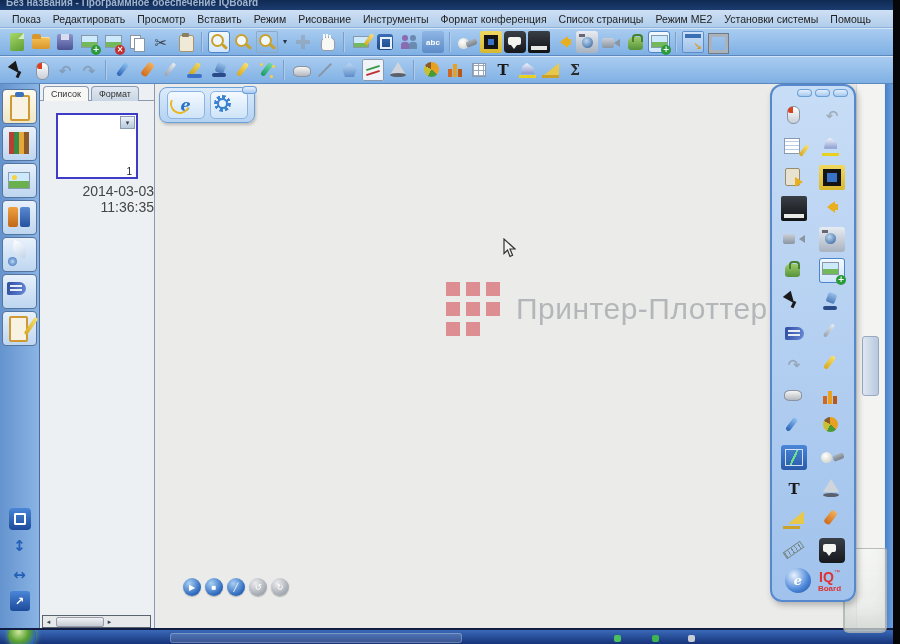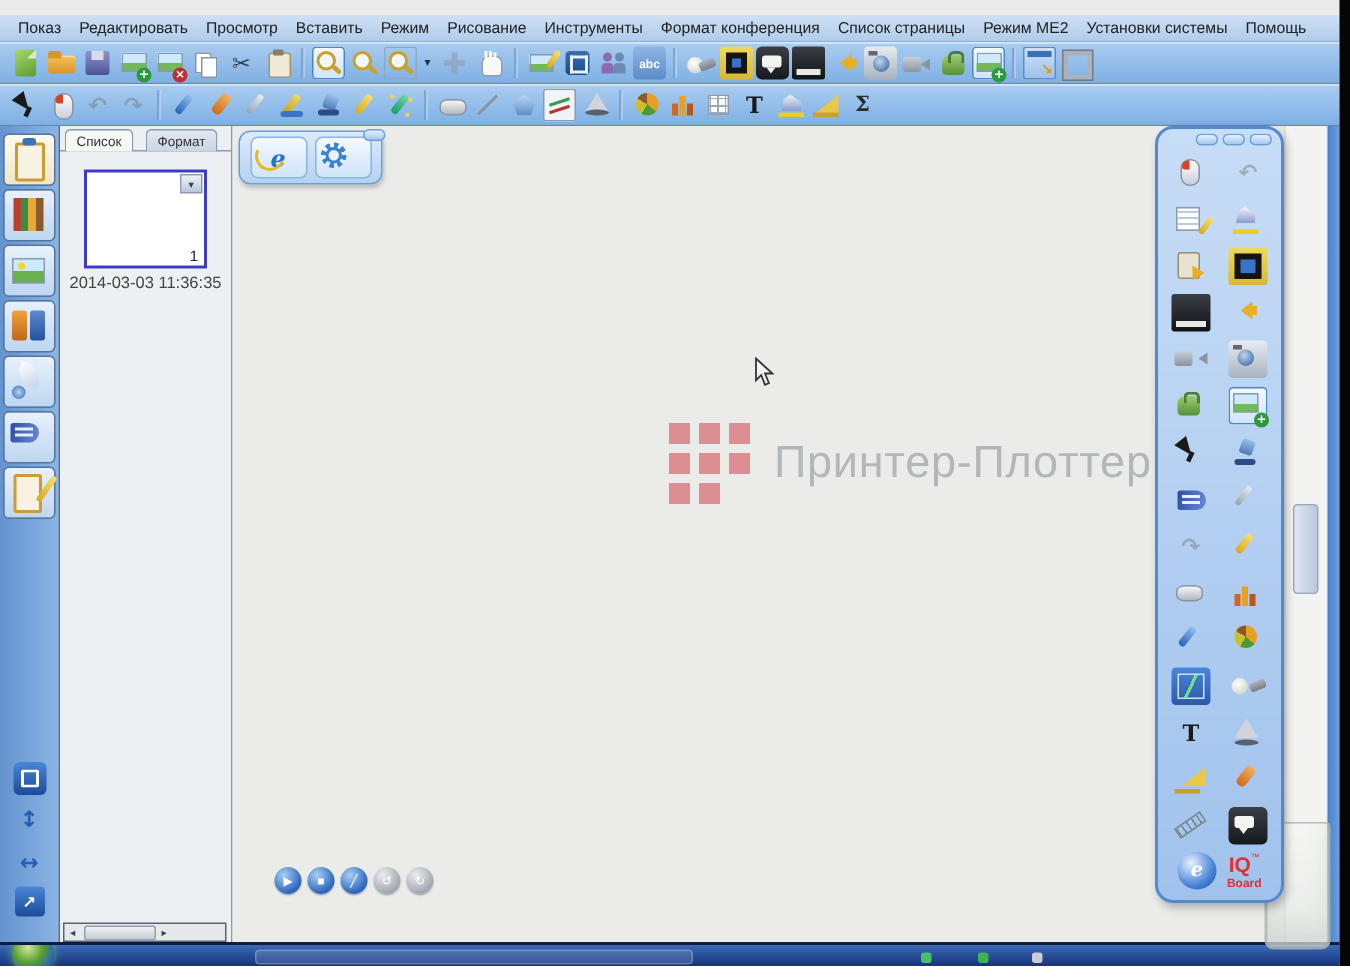--- a/index.html
+++ b/index.html
@@ -144,29 +144,29 @@
   .i-clippencil::before{left:6px;top:4px;width:15px;height:22px;background:#f7f2e2;border:2px solid #cf9a34;border-radius:2px}
   .i-clippencil::after{right:3px;top:4px;width:4px;height:20px;background:linear-gradient(#f8e070,#d8a820);transform:rotate(35deg);border-radius:2px}
   .strip-bottom{margin-top:auto;margin-bottom:14px}
   .sflat{position:relative;width:26px;height:26px;margin:3px auto;display:flex;align-items:center;justify-content:center}
   .i-fsb{background:linear-gradient(#4a86d8,#1d4a9a);border-radius:4px;width:22px;height:22px}
   .i-fsb::before{left:5px;top:5px;right:5px;bottom:5px;border:2px dashed #fff;border-radius:2px}
   .i-updown,.i-lr{color:#2260b8;font:700 15px "DejaVu Sans",sans-serif}
   .i-resize{background:linear-gradient(#4a86d8,#1d4a9a);border-radius:3px;color:#fff;font:700 11px "DejaVu Sans",sans-serif;width:20px;height:20px}
   
   .panel{position:absolute;left:40px;top:84px;width:115px;height:546px;box-sizing:border-box;background:#edf0f3;border-right:1px solid #8a9ab0}
-  .tabs{display:flex;gap:8px;padding:2px 0 0 3px;font-size:9px;color:#333}
+  .tabs{display:flex;gap:2px;padding:2px 0 0 3px;font-size:9px;color:#333}
   .tab{padding:2px 7px 2px;border:1px solid #8a9ab0;border-bottom:none;border-radius:4px 4px 0 0;background:linear-gradient(#e2e9f1,#c8d5e3);cursor:default}
   .tab.active{background:#f7f8f5}
   .tabs-baseline{height:1px;background:#8a9ab0;margin-top:-1px}
   .thumb{position:relative;width:78px;height:62px;margin:12px auto 4px;background:#fff;border:2px solid #3c3cc8}
   .thumb-dd{position:absolute;top:1px;right:1px;width:13px;height:11px;background:linear-gradient(#eef2f8,#b8c8dc);border:1px solid #8a9ab0;
     font-size:7px;display:flex;align-items:center;justify-content:center;color:#345}
   .pagenum{position:absolute;right:4px;bottom:0;font-size:10px;color:#223}
-  .stamp{font-size:11px;color:#444;text-align:center}
+  .stamp{font-size:14px;color:#444;text-align:right}
   .hscroll{position:absolute;left:2px;right:3px;bottom:2px;height:13px;border:1px solid #5a6470;background:#e6e8ea;display:flex;align-items:center;box-sizing:border-box}
   .sarr{width:11px;text-align:center;font-size:7px;color:#345}
   .sthumb{width:46px;height:8px;margin-left:2px;background:linear-gradient(#f0f2f4,#c6ccd4);border:1px solid #99a;border-radius:2px}
   
   .canvas{position:absolute;left:155px;top:84px;width:730px;height:544px;background:#ebebe9}
   .minibar{position:absolute;left:4px;top:3px;width:94px;height:34px;border:1px solid #6aa0d8;border-radius:8px;
     background:linear-gradient(#dcebfb,#b4d2f1);display:flex;gap:5px;align-items:center;justify-content:center;box-shadow:1px 2px 3px rgba(0,0,0,.2)}
   .mini-btn{position:relative;width:36px;height:26px;border:1px solid #8ab4e4;border-radius:5px;background:linear-gradient(#f4f9ff,#cfe4f8);
     display:flex;align-items:center;justify-content:center}
   .pill{width:15px;height:8px;border-radius:4px;background:linear-gradient(#f0f6ff,#9cc2ee);box-shadow:inset 0 0 0 1px #6aa0d8;flex:none}
@@ -204,20 +204,23 @@
     background:radial-gradient(circle at 38% 35%,#cfe8a0,#58a030 40%,#2a62b8 72%,#14327a);box-shadow:0 0 6px rgba(150,220,120,.6)}
   .titem{position:absolute;top:3px;left:170px;width:292px;height:10px;border-radius:3px;background:rgba(255,255,255,.14);box-shadow:inset 0 0 0 1px rgba(255,255,255,.25)}
   .tdot{position:absolute;top:5px;width:7px;height:7px;border-radius:2px}
   .td1{left:614px;background:#4ac060}.td2{left:652px;background:#3cb450}.td3{left:688px;background:#c8ccd4}
 </style>
 </head>
 <body>
 
 <div class="screen">
 
+  <div class="titlebar">
+    <span>Без названия - Программное обеспечение IQBoard</span>
+  </div>
 
   <div class="menubar">
       <span class="menu-item">Показ</span>
       <span class="menu-item">Редактировать</span>
       <span class="menu-item">Просмотр</span>
       <span class="menu-item">Вставить</span>
       <span class="menu-item">Режим</span>
       <span class="menu-item">Рисование</span>
       <span class="menu-item">Инструменты</span>
       <span class="menu-item">Формат конференция</span>

